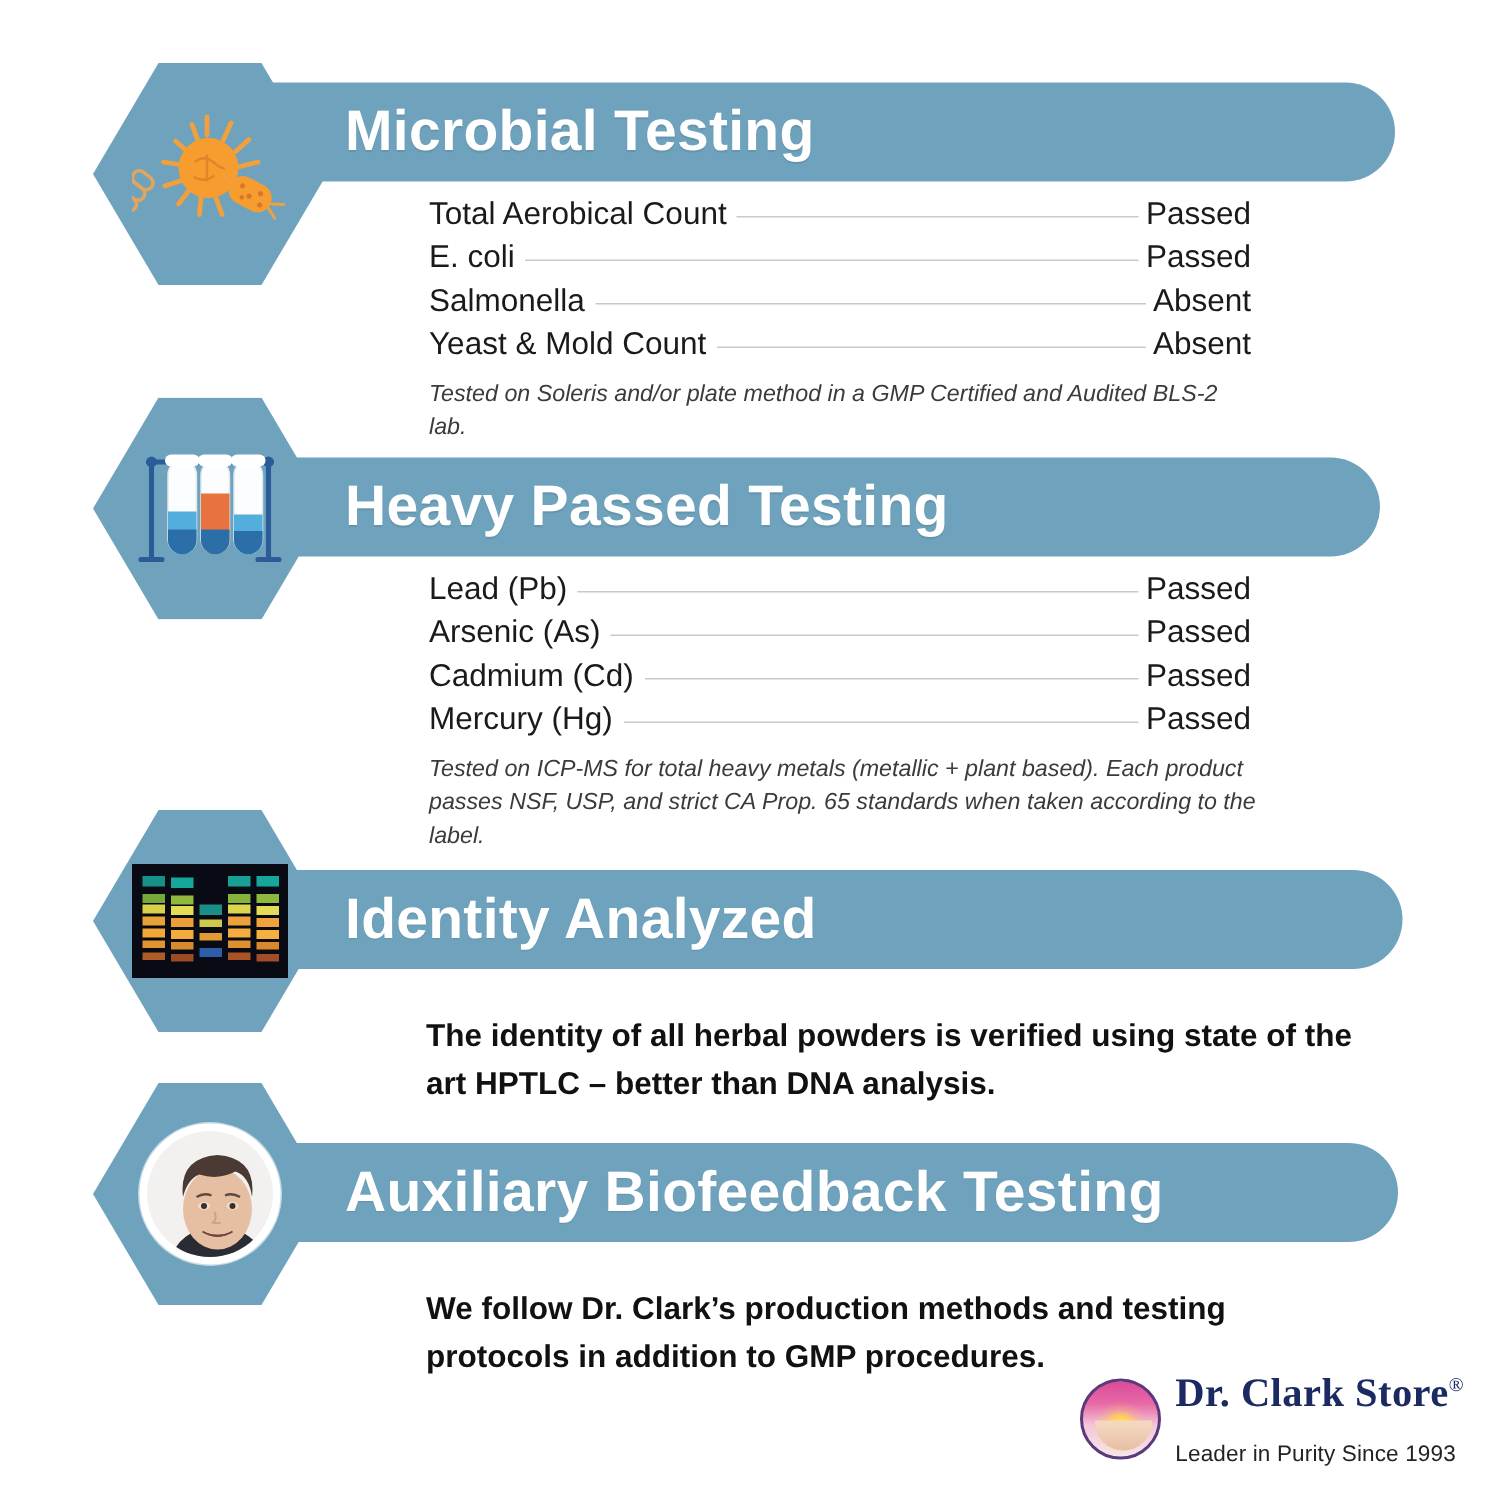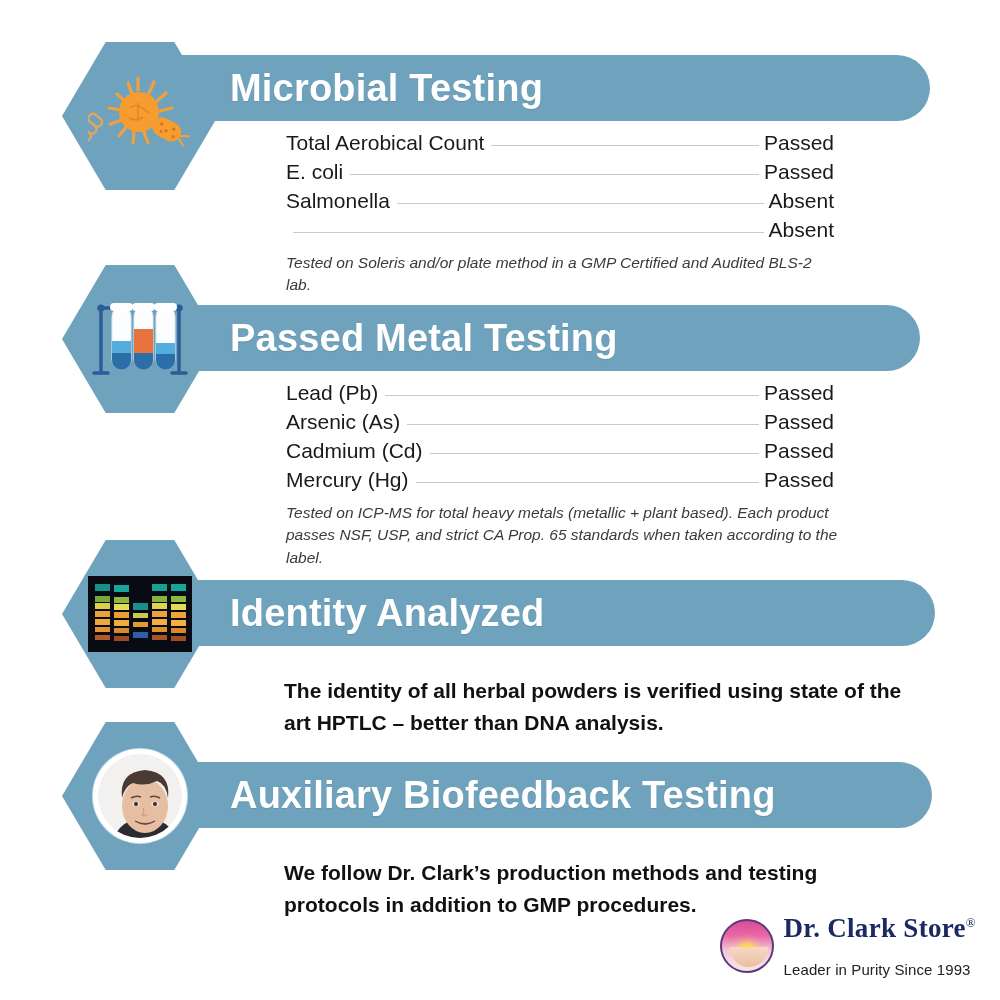--- a/index.html
+++ b/index.html
@@ -195,32 +195,33 @@
         <span class="label">E. coli</span>
         <span class="dots"></span>
         <span class="result">Passed</span>
       </div>
       <div class="row">
         <span class="label">Salmonella</span>
         <span class="dots"></span>
         <span class="result">Absent</span>
       </div>
       <div class="row">
+        <span class="label">Yeast &amp; Mold Count</span>
         <span class="dots"></span>
         <span class="result">Absent</span>
       </div>
     </div>
 
     <div class="note" style="top:252px;">Tested on Soleris and/or plate method in a GMP Certified and Audited BLS-2 lab.</div>
   </div>
 
   <div class="section" style="top:0;">
 
     <div class="banner" style="top:305px; width:770px;">
-      <span class="banner-title">Passed Metal Testing</span>
+      <span class="banner-title">Heavy Passed Testing</span>
     </div>
 
     <div class="hex" style="top:265px;">
       <div class="icon-wrap">
         <svg width="104" height="92" viewBox="0 0 104 92" aria-hidden="true">
           <g stroke="#2C5C97" stroke-width="3.4" stroke-linecap="round">
             <line x1="11" y1="15" x2="93" y2="15"></line>
             <line x1="13" y1="15" x2="13" y2="80"></line>
             <line x1="91" y1="15" x2="91" y2="80"></line>
             <line x1="6" y1="80" x2="20" y2="80"></line>

